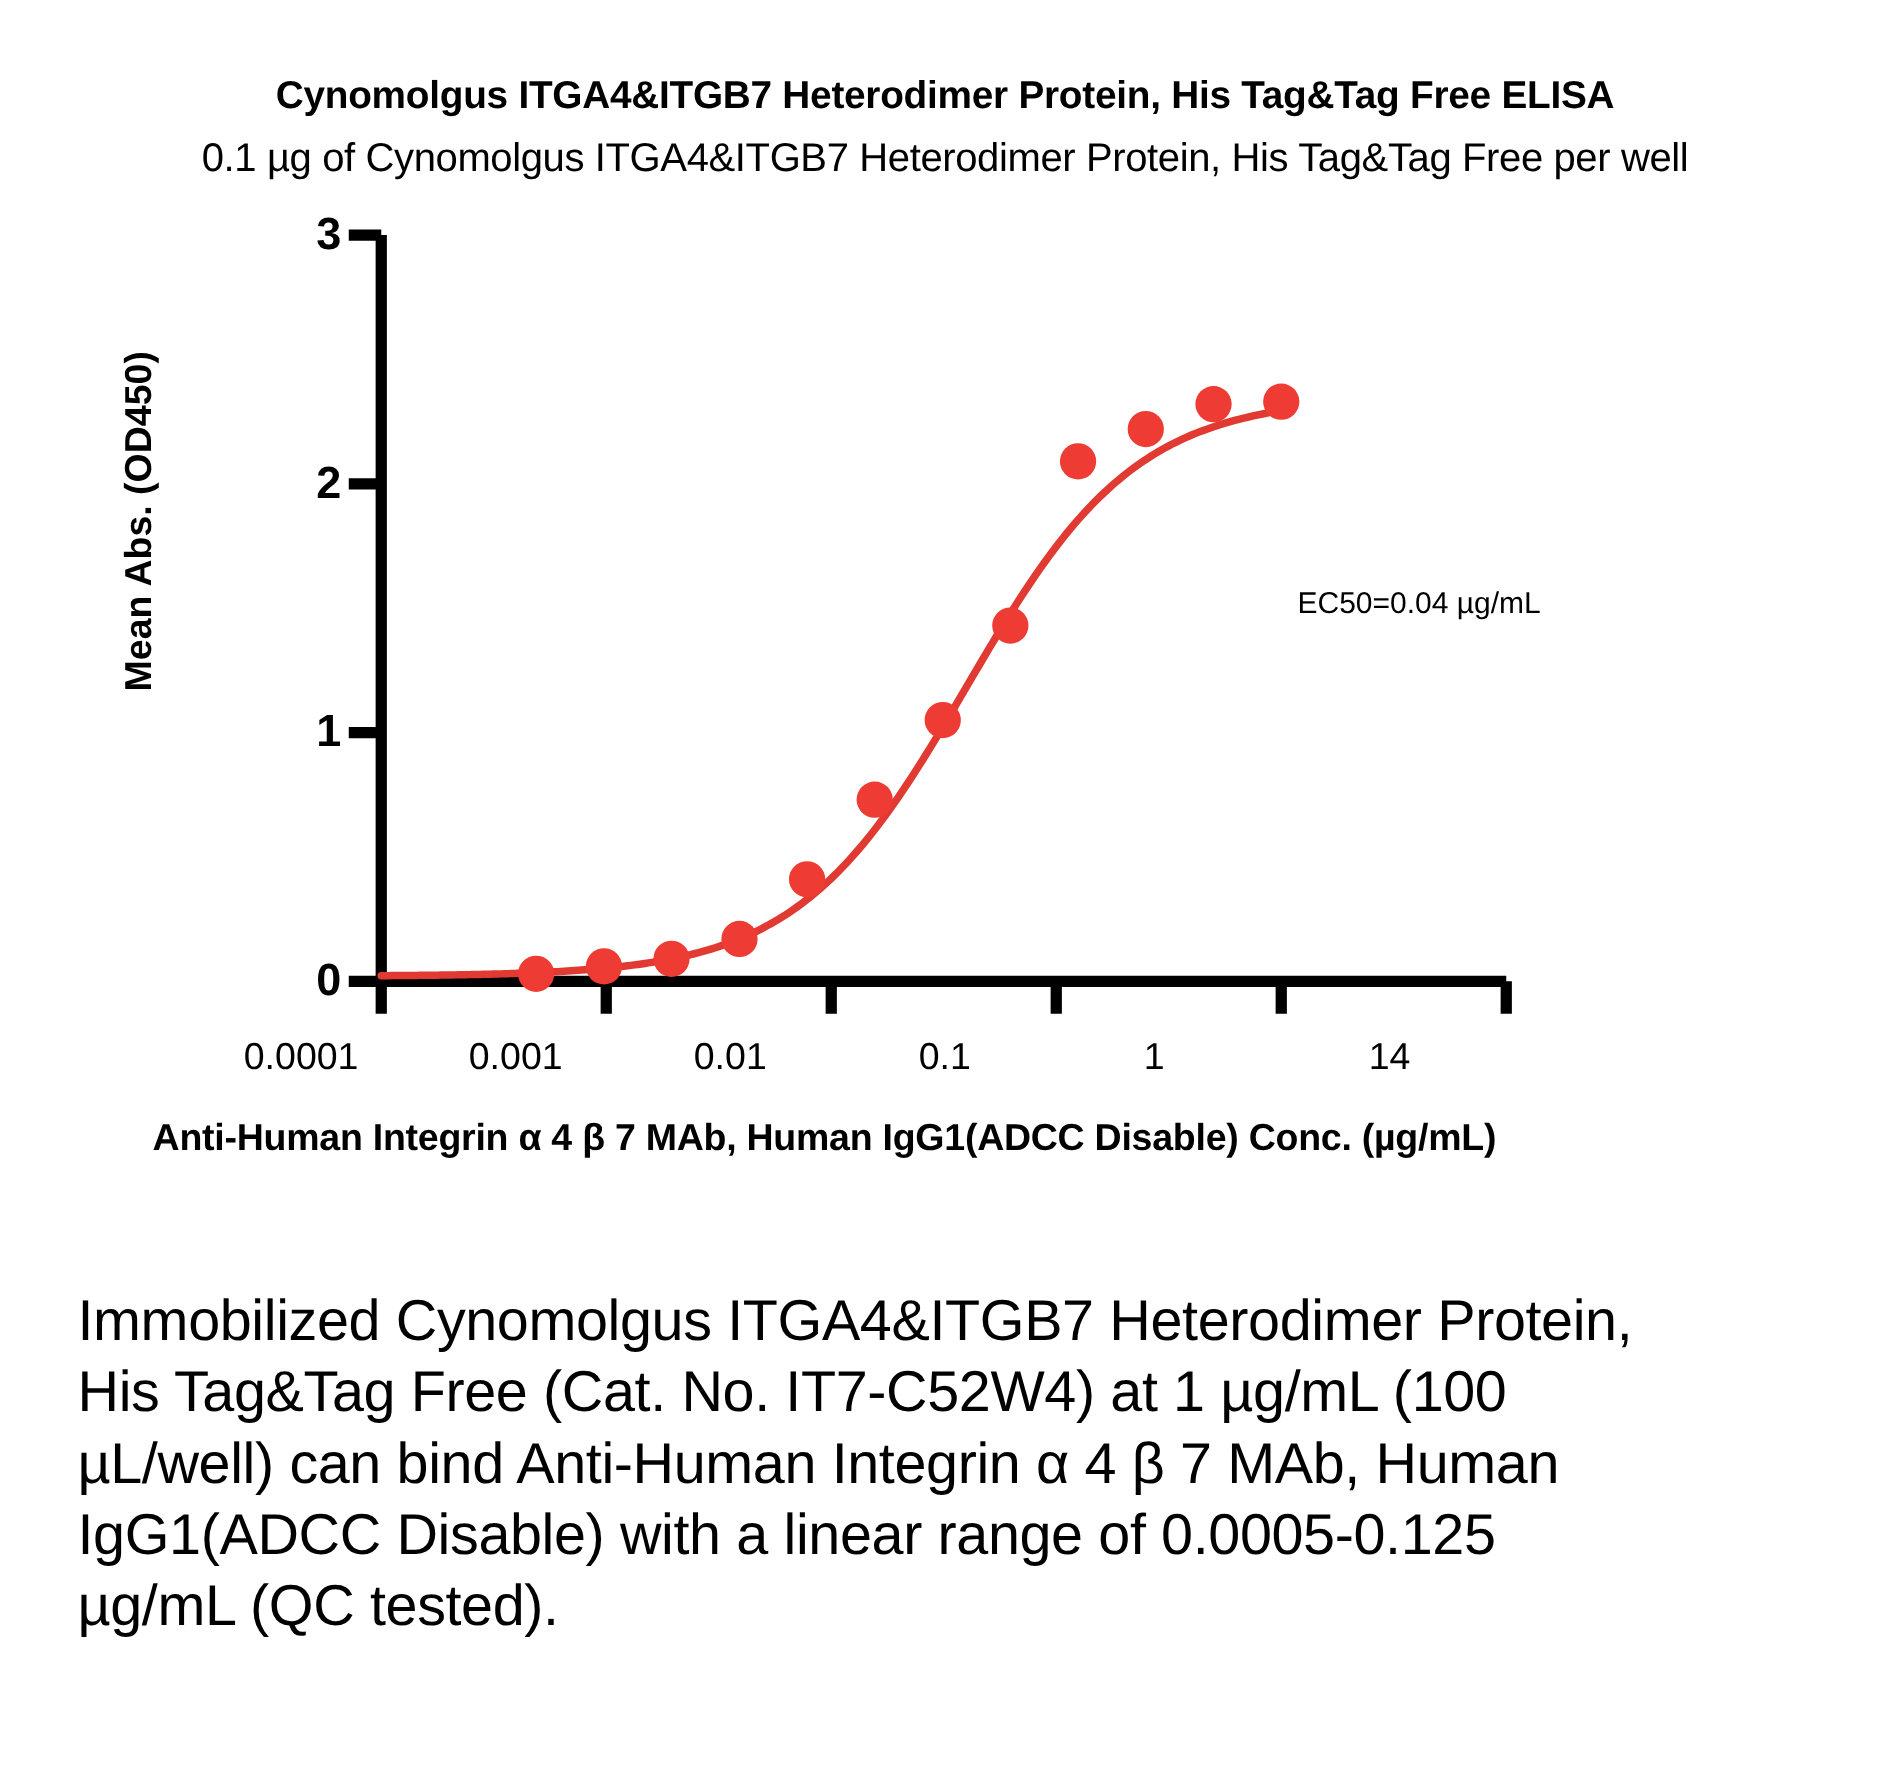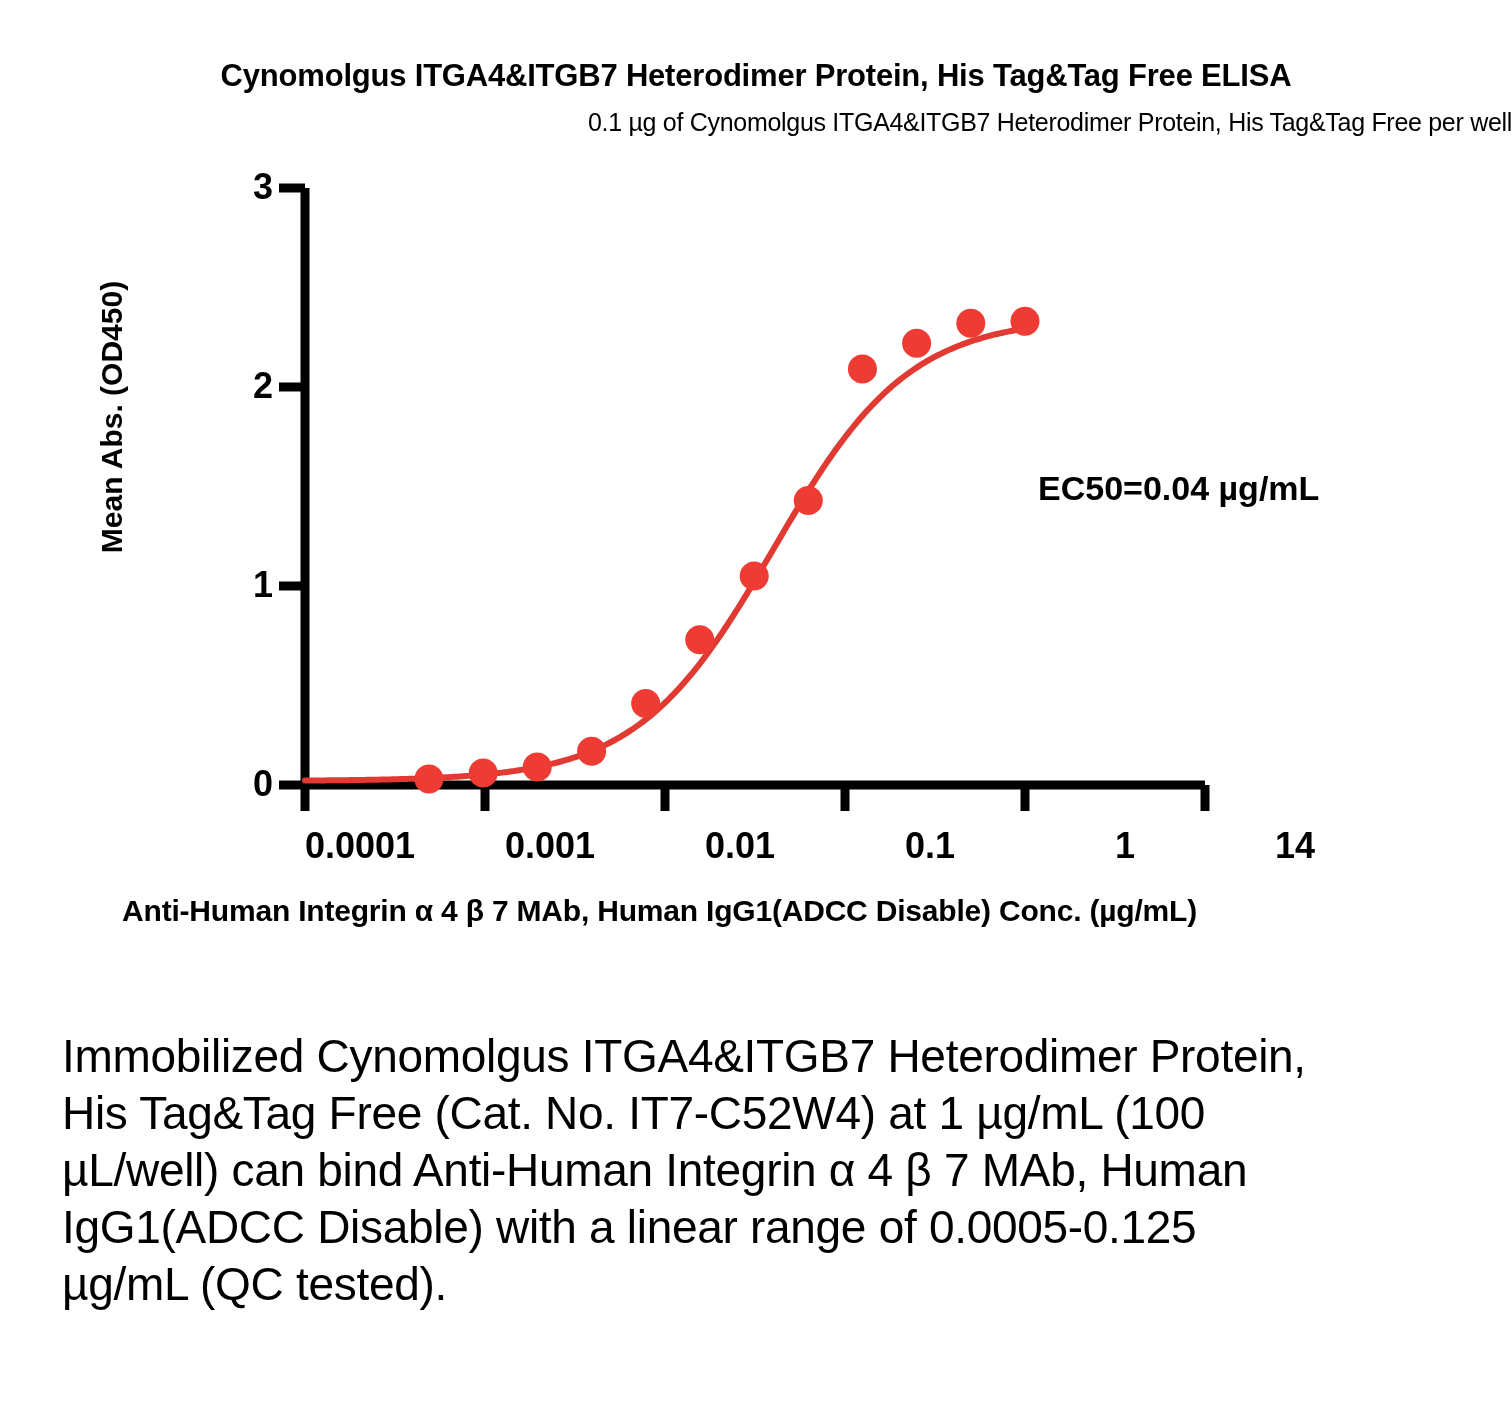--- a/index.html
+++ b/index.html
@@ -33,22 +33,22 @@
     font-size: 31px;
     font-weight: bold;
     letter-spacing: -0.2px;
     white-space: nowrap;
   }
   .title-sub {
     position: absolute;
     left: 0;
     top: 98px;
     width: 1512px;
-    text-align: right;
-    font-size: 25px;
+    text-align: center;
+    font-size: 32px;
     font-weight: normal;
     letter-spacing: -0.3px;
     white-space: nowrap;
   }
 
   
   .plot {
     position: absolute;
     left: 0;
     top: 0;
@@ -75,32 +75,32 @@
     width: 60px;
     text-align: right;
     font-size: 36px;
     font-weight: bold;
     line-height: 36px;
   }
 
   .xtick-label {
     position: absolute;
     width: 220px;
-    text-align: right;
-    font-size: 36px;
-    font-weight: bold;
+    text-align: left;
+    font-size: 30px;
+    font-weight: normal;
     line-height: 34px;
   }
 
   .ec50-annot {
     position: absolute;
     left: 1038px;
     top: 459px;
-    font-size: 34px;
-    font-weight: bold;
+    font-size: 24px;
+    font-weight: normal;
     white-space: nowrap;
   }
 
   .x-axis-title {
     position: absolute;
     left: 0;
     top: 884px;
     width: 1319px;
     text-align: center;
     font-size: 30px;

